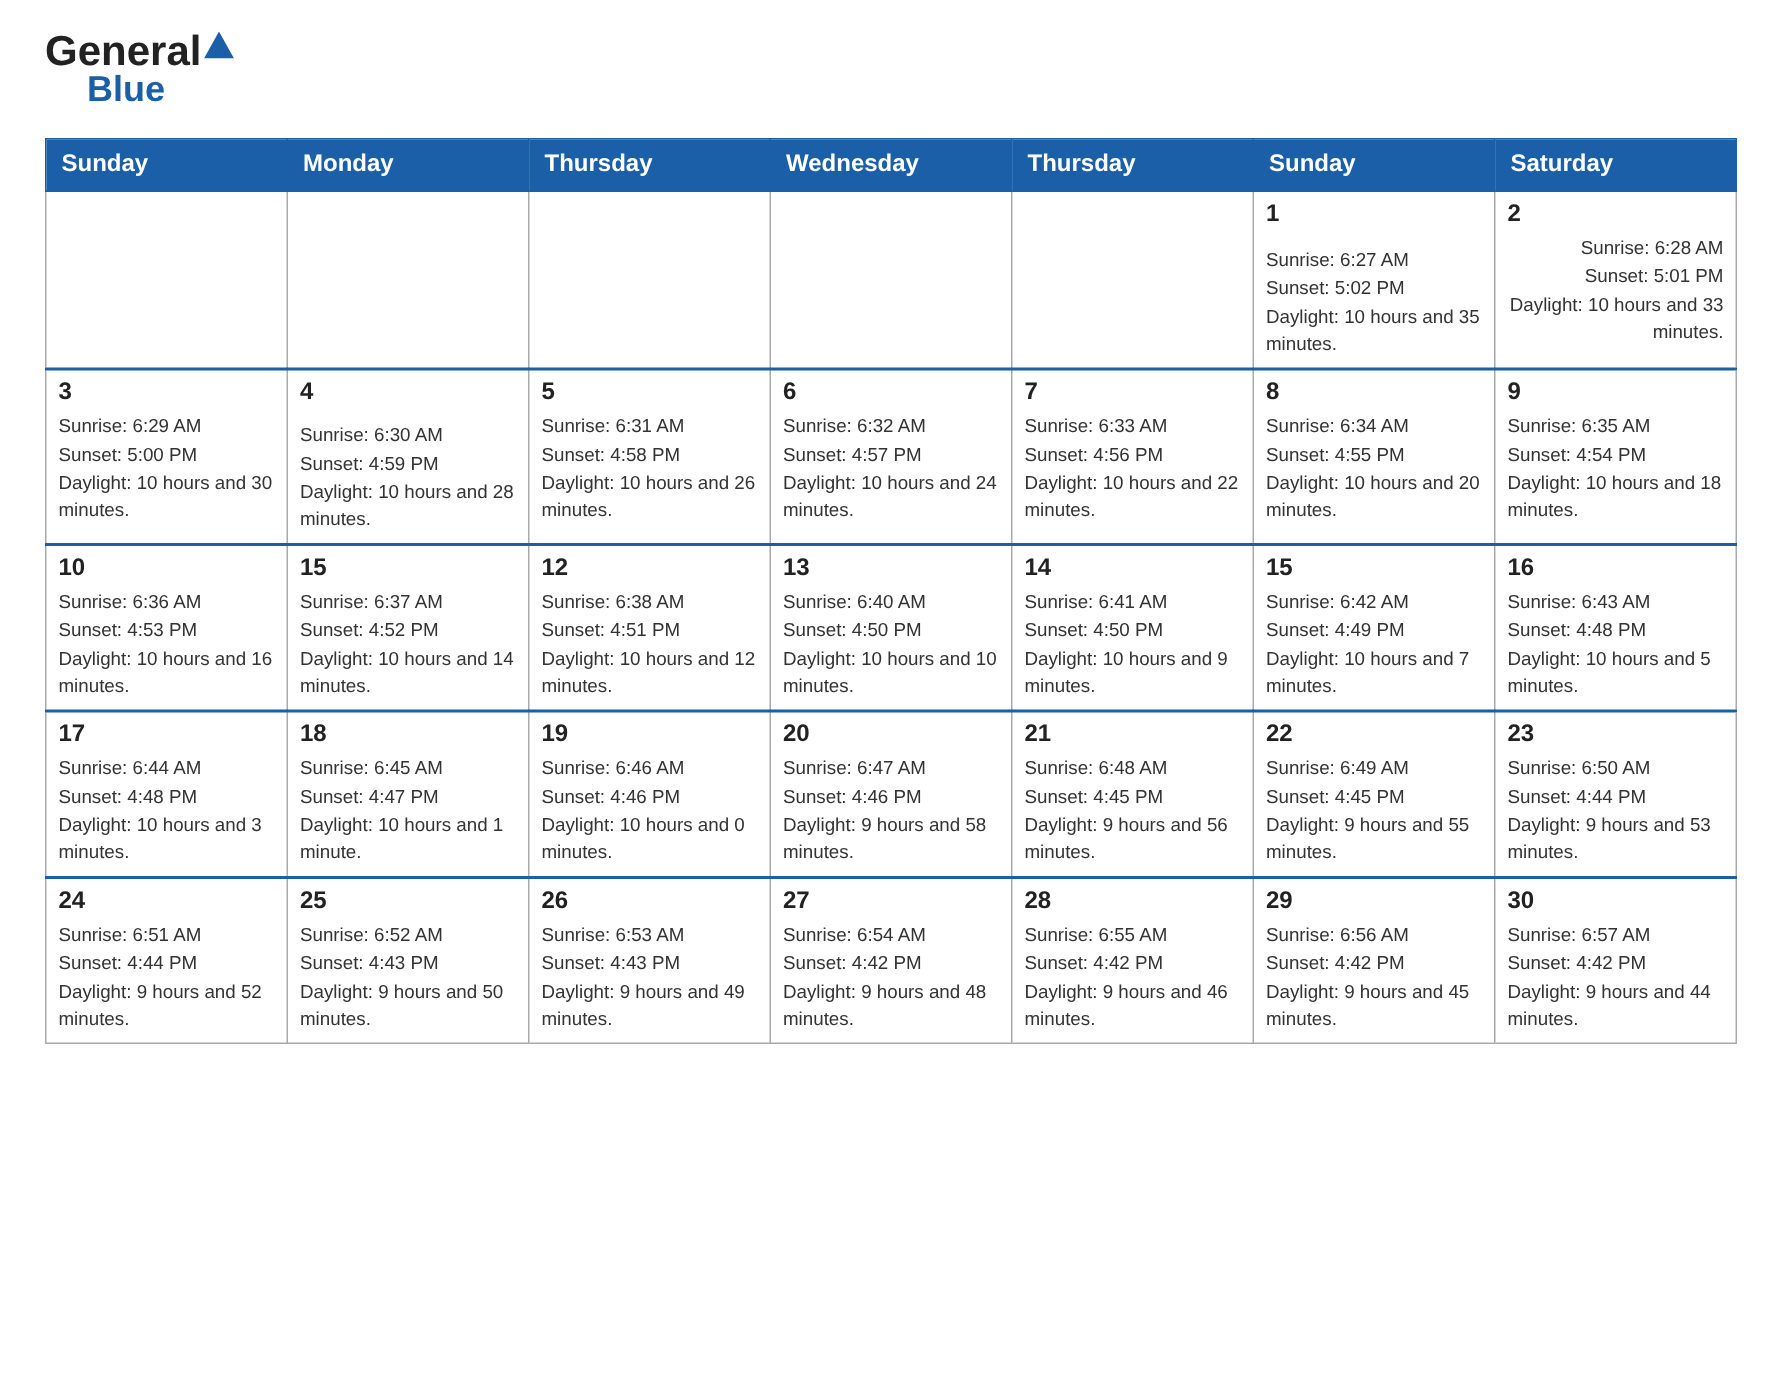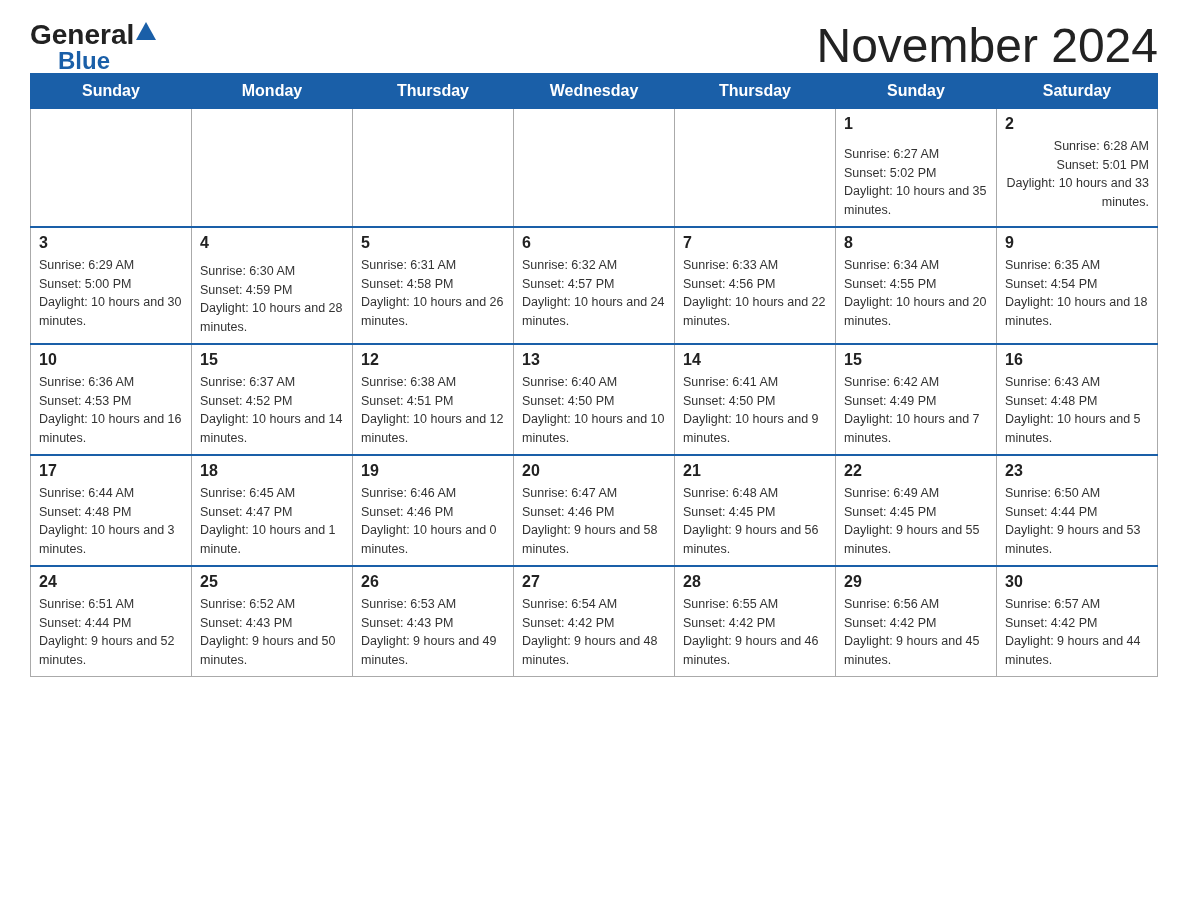--- a/index.html
+++ b/index.html
@@ -7,21 +7,22 @@
       font-family: Arial, sans-serif;
       background: #fff;
       color: #333;
       width: 1188px;
       min-height: 918px;
       padding: 20px 30px;
     }
     .header {
       display: flex;
       justify-content: space-between;
-      align-items: flex-end;
+      align-items: center;
+      margin-bottom: 20px;
     }
     .logo {
       display: flex;
       flex-direction: column;
       align-items: flex-start;
     }
     .logo-general {
       font-size: 28px;
       font-weight: bold;
       color: #222;
@@ -56,21 +57,21 @@
       width: 100%;
       border-collapse: collapse;
     }
     .calendar th {
       background-color: #1a5fa8;
       color: #fff;
       font-size: 16px;
       font-weight: bold;
       padding: 8px 10px;
       border: 1px solid #1a5fa8;
-      text-align: center;
+      text-align: left;
     }
     .calendar td {
       vertical-align: top;
       border: 1px solid #aaa;
       padding: 6px 8px;
       width: 14.28%;
       min-height: 100px;
       font-size: 13px;
       color: #333;
       background: #fff;
@@ -106,21 +107,20 @@
       <span class="logo-general">General</span>
       <svg width="20" height="18" viewBox="0 0 20 18" style="margin-left:2px;vertical-align:middle;position:relative;top:-4px;">
         <polygon points="0,18 20,18 10,0" fill="#1a5fa8"></polygon>
       </svg>
     </div>
     <div>
       <span class="logo-blue">Blue</span>
     </div>
   </div>
   <div class="title-block">
-    <div class="month-title">November 2024</div>
   </div>
 </div>
 
 <table class="calendar">
   <thead>
     <tr>
     <th>Sunday</th>
         <th>Monday</th>
         <th>Thursday</th>
         <th>Wednesday</th>

